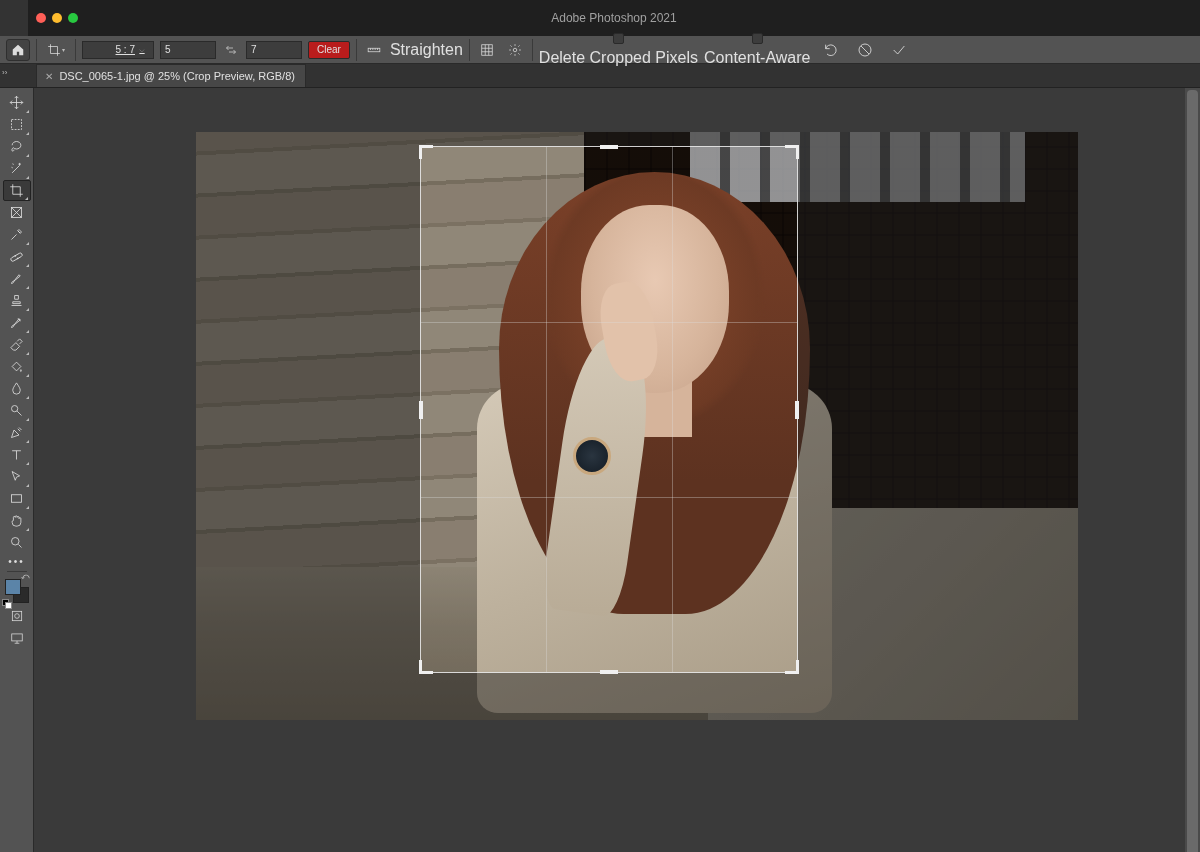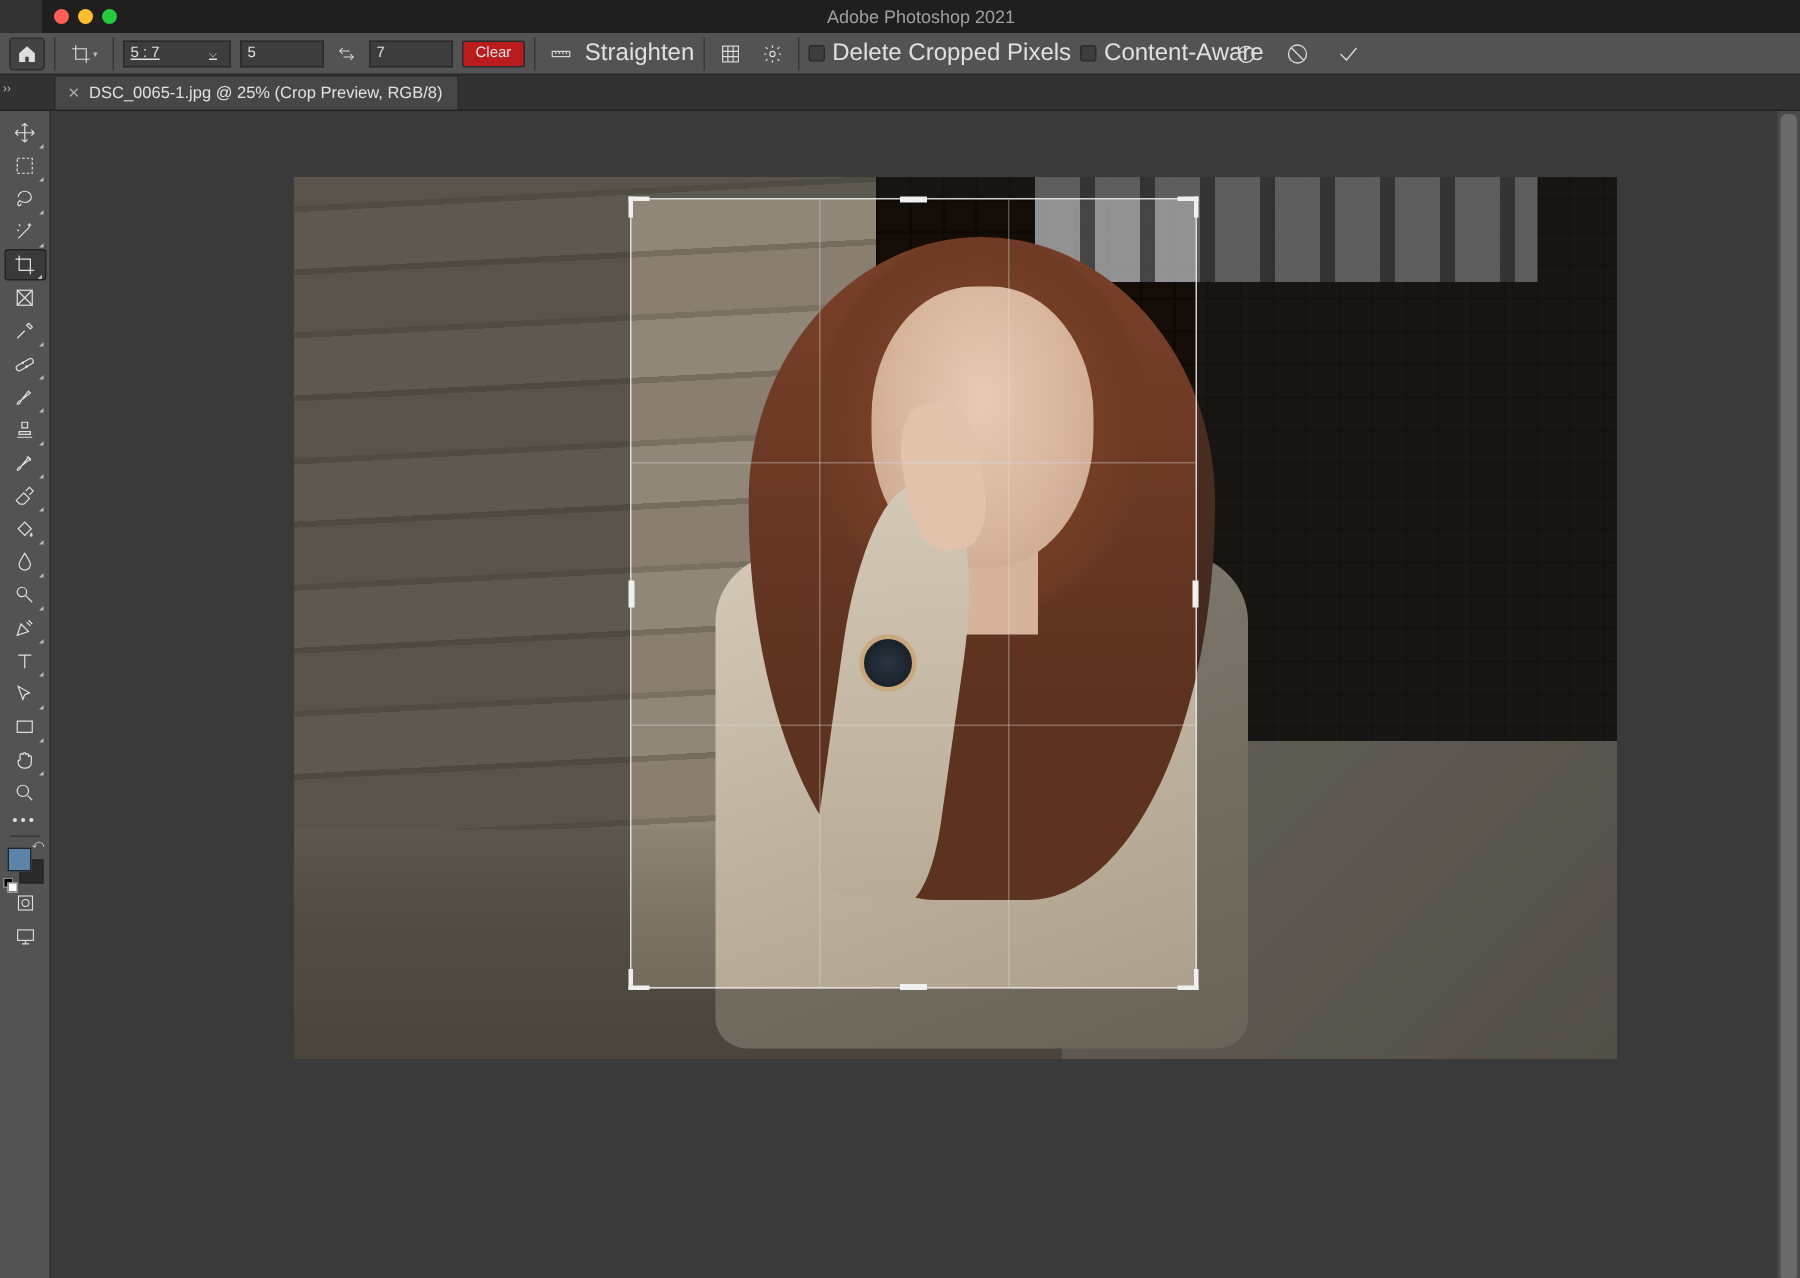--- a/index.html
+++ b/index.html
@@ -1,49 +1,49 @@
 <!DOCTYPE html>
 <html><head>
 <meta charset="utf-8">
 <style>
   * { box-sizing: border-box; margin: 0; padding: 0; user-select: none; }
   html, body { width: 1200px; height: 852px; overflow: hidden; font-family: -apple-system, "Helvetica Neue", Arial, sans-serif; font-size: 11px; background: #333333; color: #e0e0e0; }
 
   
-  .titlebar { height: 22px; background: #1f1f1f; display: flex; align-items: center; position: relative; margin-left: 28px; }
+  .titlebar { height: 36px; background: #1f1f1f; display: flex; align-items: center; position: relative; margin-left: 28px; }
   .traffic-lights { display: flex; gap: 6px; padding-left: 8px; }
   .traffic-lights span { width: 10px; height: 10px; border-radius: 50%; display: inline-block; }
   .tl-red { background: #ff5f57; }
   .tl-yellow { background: #febc2e; }
   .tl-green { background: #28c840; }
   .title-text { position: absolute; left: 0; right: 0; text-align: center; color: #a0a0a0; font-size: 12px; pointer-events: none; }
 
   
   .optionsbar { height: 28px; background: #535353; border-bottom: 1px solid #2a2a2a; display: flex; align-items: center; padding: 0 6px; gap: 6px; position: relative; }
   .home-btn { width: 24px; height: 22px; background: #434343; border: 1px solid #2f2f2f; border-radius: 3px; display: flex; align-items: center; justify-content: center; }
   .home-btn svg { width: 14px; height: 14px; fill: #ddd; }
   .divider-v { width: 1px; height: 22px; background: #3a3a3a; }
   .tool-indicator { width: 26px; height: 22px; display: flex; align-items: center; justify-content: center; color: #ddd; }
   .tool-indicator svg { width: 14px; height: 14px; stroke: #ddd; fill: none; stroke-width: 1.3; }
   .caret-down { font-size: 6px; color: #bbb; margin-left: 1px; }
   .select, .numinput { height: 18px; background: #3d3d3d; border: 1px solid #2a2a2a; color: #e0e0e0; font-size: 10px; padding: 0 4px; display: flex; align-items: center; }
-  .select { width: 72px; justify-content: space-between; text-decoration: underline; }
+  .select { width: 72px; justify-content: flex-end; text-decoration: underline; }
   .sel-caret { width: 14px; text-align: center; font-size: 7px; color: #ccc; }
   .numinput { width: 56px; }
 
   .swap-btn { width: 18px; height: 18px; display: flex; align-items: center; justify-content: center; color: #ddd; }
   .swap-btn svg { width: 12px; height: 12px; stroke: #ddd; fill: none; stroke-width: 1.4; }
 
   .text-btn { height: 18px; padding: 0 8px; background: #b91c1c; border: 1px solid #2a2a2a; color: #e0e0e0; font-size: 10px; display: flex; align-items: center; border-radius: 2px; }
   .icon-btn { width: 22px; height: 22px; display: flex; align-items: center; justify-content: center; color: #ddd; }
   .icon-btn svg { width: 14px; height: 14px; stroke: #ddd; fill: none; stroke-width: 1.3; }
   .btn-label { font-size: 16px; color: #e0e0e0; }
   .straighten-group { display: flex; align-items: center; gap: 5px; height: 22px; padding: 0 6px; border-right: 1px solid #3a3a3a; border-left: 1px solid #3a3a3a; }
 
-  .checkbox-wrap { display: flex; align-items: center; gap: 5px; }
+  .checkbox-wrap { display: flex; align-items: center; gap: 5px; flex-direction: column; }
   .checkbox-box { width: 11px; height: 11px; border: 1px solid #2a2a2a; background: #3d3d3d; border-radius: 2px; }
 
   .action-icons { position: absolute; right: 290px; display: flex; gap: 12px; align-items: center; }
   .action-icons .icon-btn svg { width: 16px; height: 16px; }
 
   
   .tabbar { height: 24px; background: #323232; display: flex; align-items: flex-end; padding-left: 36px; border-bottom: 1px solid #222; }
   .doc-tab { height: 23px; background: #474747; border: 1px solid #2a2a2a; border-bottom: none; display: flex; align-items: center; padding: 0 10px 0 8px; font-size: 11px; color: #e0e0e0; gap: 6px; }
   .tab-close { color: #aaa; font-size: 10px; }
 

